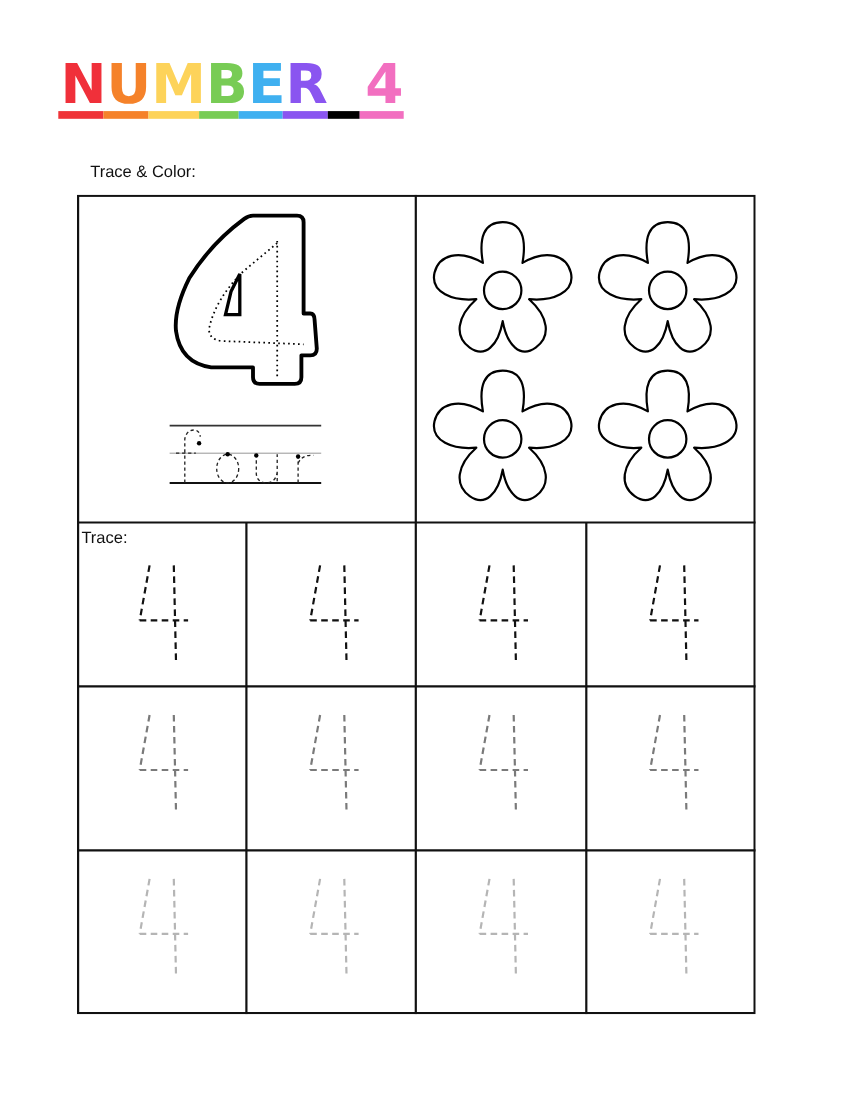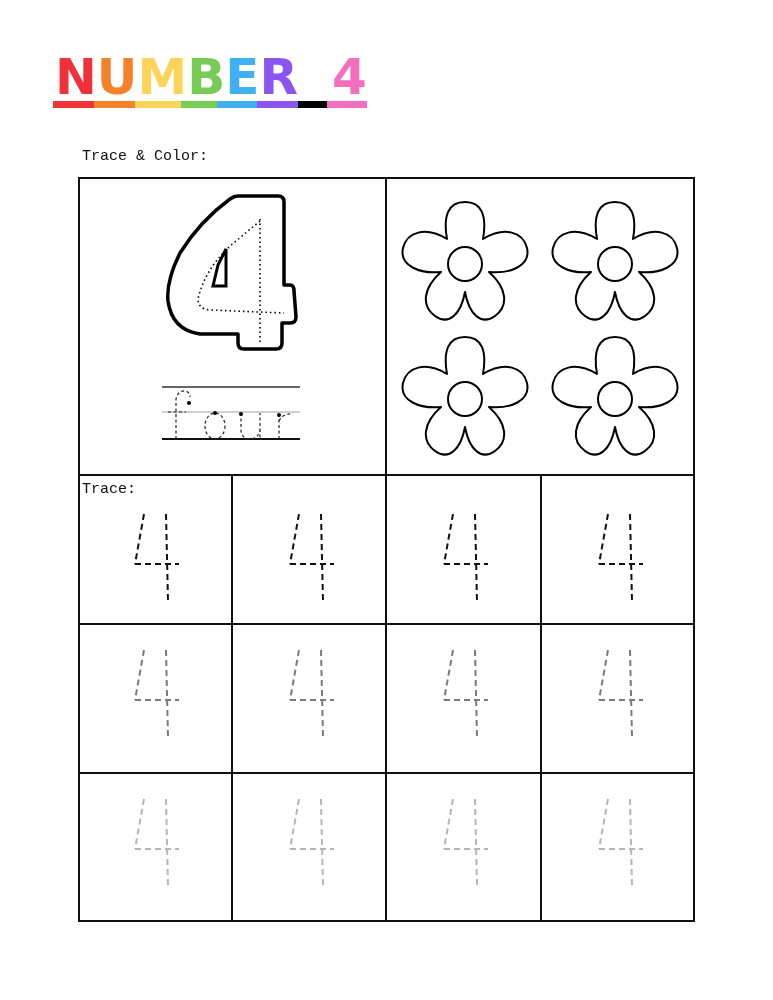--- a/index.html
+++ b/index.html
@@ -1,22 +1,22 @@
 <!DOCTYPE html>
 <html><head>
 <meta charset="utf-8">
 <style>
   html, body { margin: 0; padding: 0; background: #ffffff; }
   body { width: 773px; height: 1000px; position: relative; overflow: hidden; font-family: "DejaVu Sans", sans-serif; }
   .title { position: absolute; left: 55px; top: 52px; height: 50px; display: flex; align-items: flex-end; }
   .title .letter { font-family: "DejaVu Sans", sans-serif; font-weight: bold; font-size: 50px; line-height: 50px; letter-spacing: 0; display: inline-block; }
   .rainbow { position: absolute; left: 53px; top: 101px; height: 7px; display: flex; }
   .rainbow span { display: block; height: 7px; }
-  .section-label { position: absolute; font-family: Liberation Mono, monospace; font-size: 15px; color: #111; }
-  .grid { position: absolute; left: 78px; top: 177px; width: 617px; height: 745px; }
+  .section-label { position: absolute; font-family: Liberation Sans, sans-serif; font-size: 15px; color: #111; }
+  .grid { position: absolute; left: 70px; top: 177px; width: 617px; height: 745px; }
   .grid svg { position: absolute; left: 0; top: 0; }
   .cell { position: absolute; }
 </style>
 </head>
 <body>
 
 <div class="title">
   <span class="letter" style="color: rgb(240, 48, 58);">N</span>
   <span class="letter" style="color: rgb(245, 130, 42);">U</span>
   <span class="letter" style="color: rgb(253, 211, 90);">M</span>

